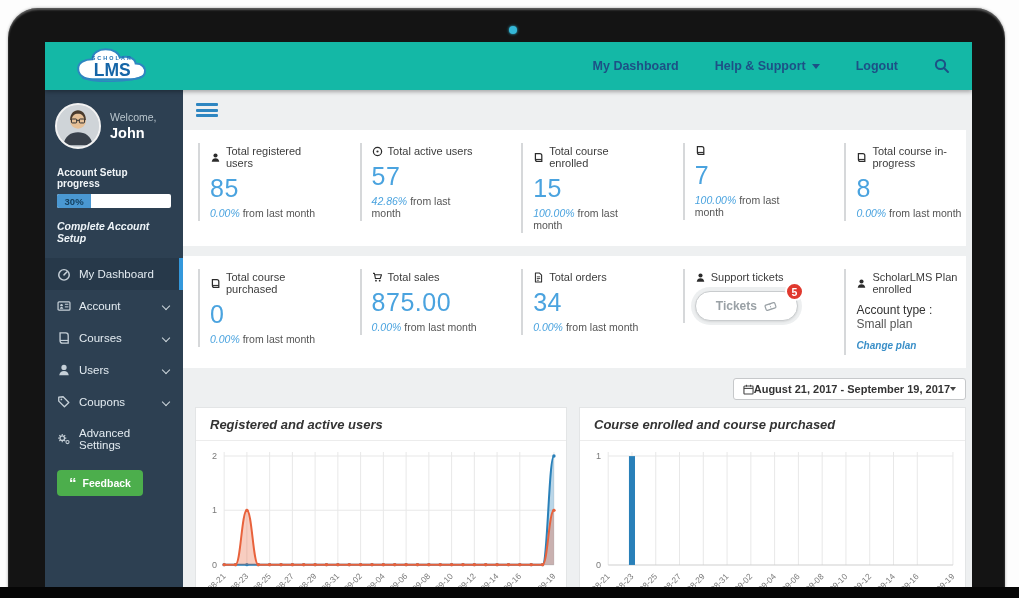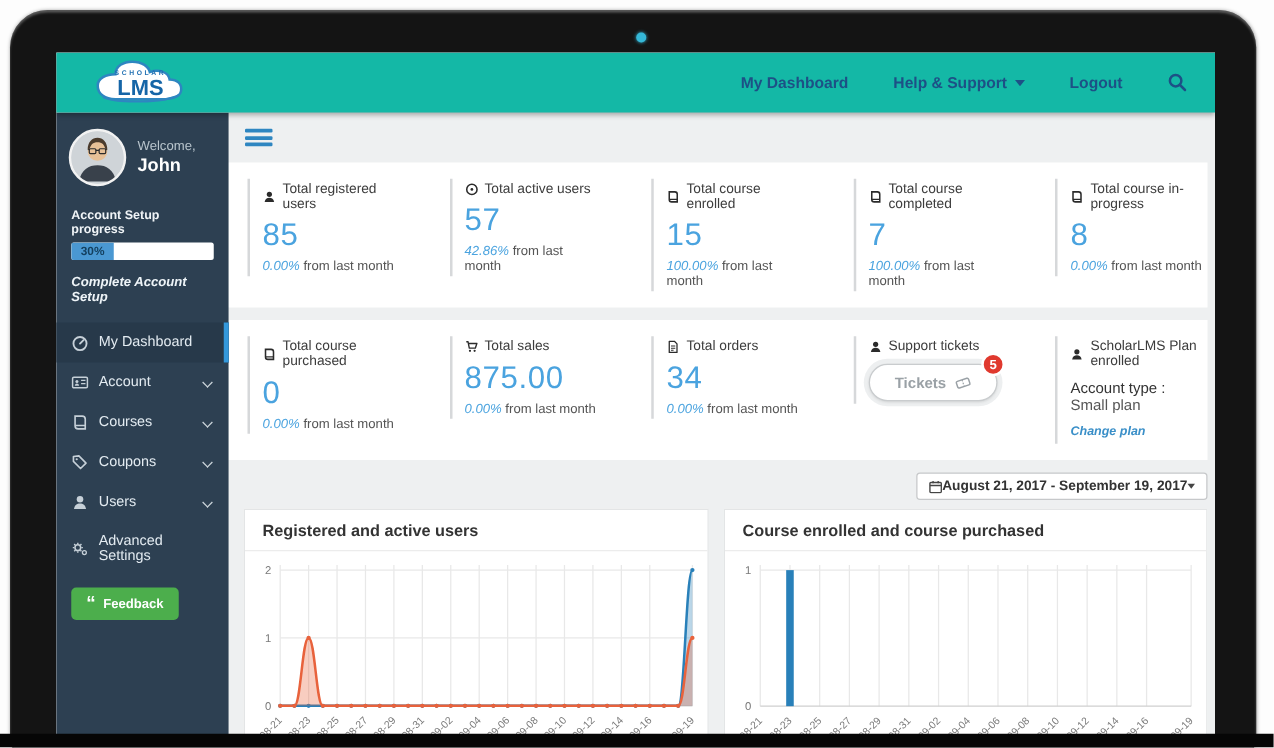--- a/index.html
+++ b/index.html
@@ -99,21 +99,21 @@
               font-size:11px; color:#333; font-weight:bold; cursor:pointer;
               font-family:"Liberation Sans",sans-serif;}
   .date-caret { width:0; height:0; border-left:3.5px solid transparent; border-right:3.5px solid transparent;
                 border-top:4.5px solid #444; }
 
   .charts { flex:1; display:flex; gap:12px; margin:0 6px 0 12px; overflow:hidden; }
   .chart-card { background:#fff; border:1px solid #e3e5e6; display:flex; flex-direction:column; }
   .chart-card.left { width:372px; flex:0 0 372px; }
   .chart-card.right { flex:1; }
   .chart-title { font-size:13px; font-weight:bold; color:#333; padding:9px 14px 8px 14px;
-                 border-bottom:1px solid #ececec; }
+                 border-bottom:1px solid #ececec;font-style:italic; }
   .chart-box { padding:3px 4px 0 4px; }
   .chart-svg { display:block; width:100%; }
 </style>
 </head>
 <body>
 
 <div class="stage">
   <div class="device">
     <div class="camera"></div>
 
@@ -193,32 +193,32 @@
             <div class="menu-item">
               <svg class="menu-icon" viewBox="0 0 16 16">
                 <path d="M3.5 2.2 H10 a2.8 2.8 0 0 1 2.8 2.8 V13.8 H6.3 a2.8 2.8 0 0 1 -2.8 -2.8 Z" fill="none" stroke="currentColor" stroke-width="1.5"></path>
                 <line x1="3.5" y1="10.8" x2="12.8" y2="10.8" stroke="currentColor" stroke-width="1.3"></line>
               </svg>
               <span>Courses</span>
               <span class="chev"></span>
             </div>
             <div class="menu-item">
               <svg class="menu-icon" viewBox="0 0 16 16">
+                <circle cx="8" cy="5" r="3" fill="currentColor"></circle>
+                <path d="M2.5 14 C3 10.5 5.2 9 8 9 C10.8 9 13 10.5 13.5 14 Z" fill="currentColor"></path>
+              </svg>
+              <span>Users</span>
+              <span class="chev"></span>
+            </div>
+            <div class="menu-item">
+              <svg class="menu-icon" viewBox="0 0 16 16">
                 <path d="M2 2.5 V7 L8.5 13.5 L13.5 8.5 L7 2 Z" fill="none" stroke="currentColor" stroke-width="1.5" stroke-linejoin="round"></path>
                 <circle cx="5" cy="5" r="1" fill="currentColor"></circle>
               </svg>
               <span>Coupons</span>
-              <span class="chev"></span>
-            </div>
-            <div class="menu-item">
-              <svg class="menu-icon" viewBox="0 0 16 16">
-                <circle cx="8" cy="5" r="3" fill="currentColor"></circle>
-                <path d="M2.5 14 C3 10.5 5.2 9 8 9 C10.8 9 13 10.5 13.5 14 Z" fill="currentColor"></path>
-              </svg>
-              <span>Users</span>
               <span class="chev"></span>
             </div>
             <div class="menu-item">
               <svg class="menu-icon" viewBox="0 0 16 16">
                 <circle cx="6" cy="7" r="2.6" fill="none" stroke="currentColor" stroke-width="1.4"></circle>
                 <g stroke="currentColor" stroke-width="1.3">
                   <line x1="6" y1="2.4" x2="6" y2="3.8"></line>
                     <line x1="6" y1="10.2" x2="6" y2="11.6"></line>
                   <line x1="1.4" y1="7" x2="2.8" y2="7"></line>
                     <line x1="9.2" y1="7" x2="10.6" y2="7"></line>
@@ -288,21 +288,20 @@
                 <div class="stat-foot"><span class="pct">100.00%</span> <span>from last month</span></div>
               </div>
             </div>
             <div class="stat-cell">
               <div class="stat-inner">
                 <div class="stat-label">
                   <svg class="stat-icon" viewBox="0 0 16 16">
                       <path d="M3.5 2.2 H10 a2.8 2.8 0 0 1 2.8 2.8 V13.8 H6.3 a2.8 2.8 0 0 1 -2.8 -2.8 Z" fill="none" stroke="currentColor" stroke-width="1.8"></path>
                       <line x1="3.5" y1="10.8" x2="12.8" y2="10.8" stroke="currentColor" stroke-width="1.5"></line>
                     </svg>
-                  <span>Total course completed</span>
                 </div>
                 <div class="stat-value">7</div>
                 <div class="stat-foot"><span class="pct">100.00%</span> <span>from last month</span></div>
               </div>
             </div>
             <div class="stat-cell">
               <div class="stat-inner">
                 <div class="stat-label">
                   <svg class="stat-icon" viewBox="0 0 16 16">
                       <path d="M3.5 2.2 H10 a2.8 2.8 0 0 1 2.8 2.8 V13.8 H6.3 a2.8 2.8 0 0 1 -2.8 -2.8 Z" fill="none" stroke="currentColor" stroke-width="1.8"></path>

